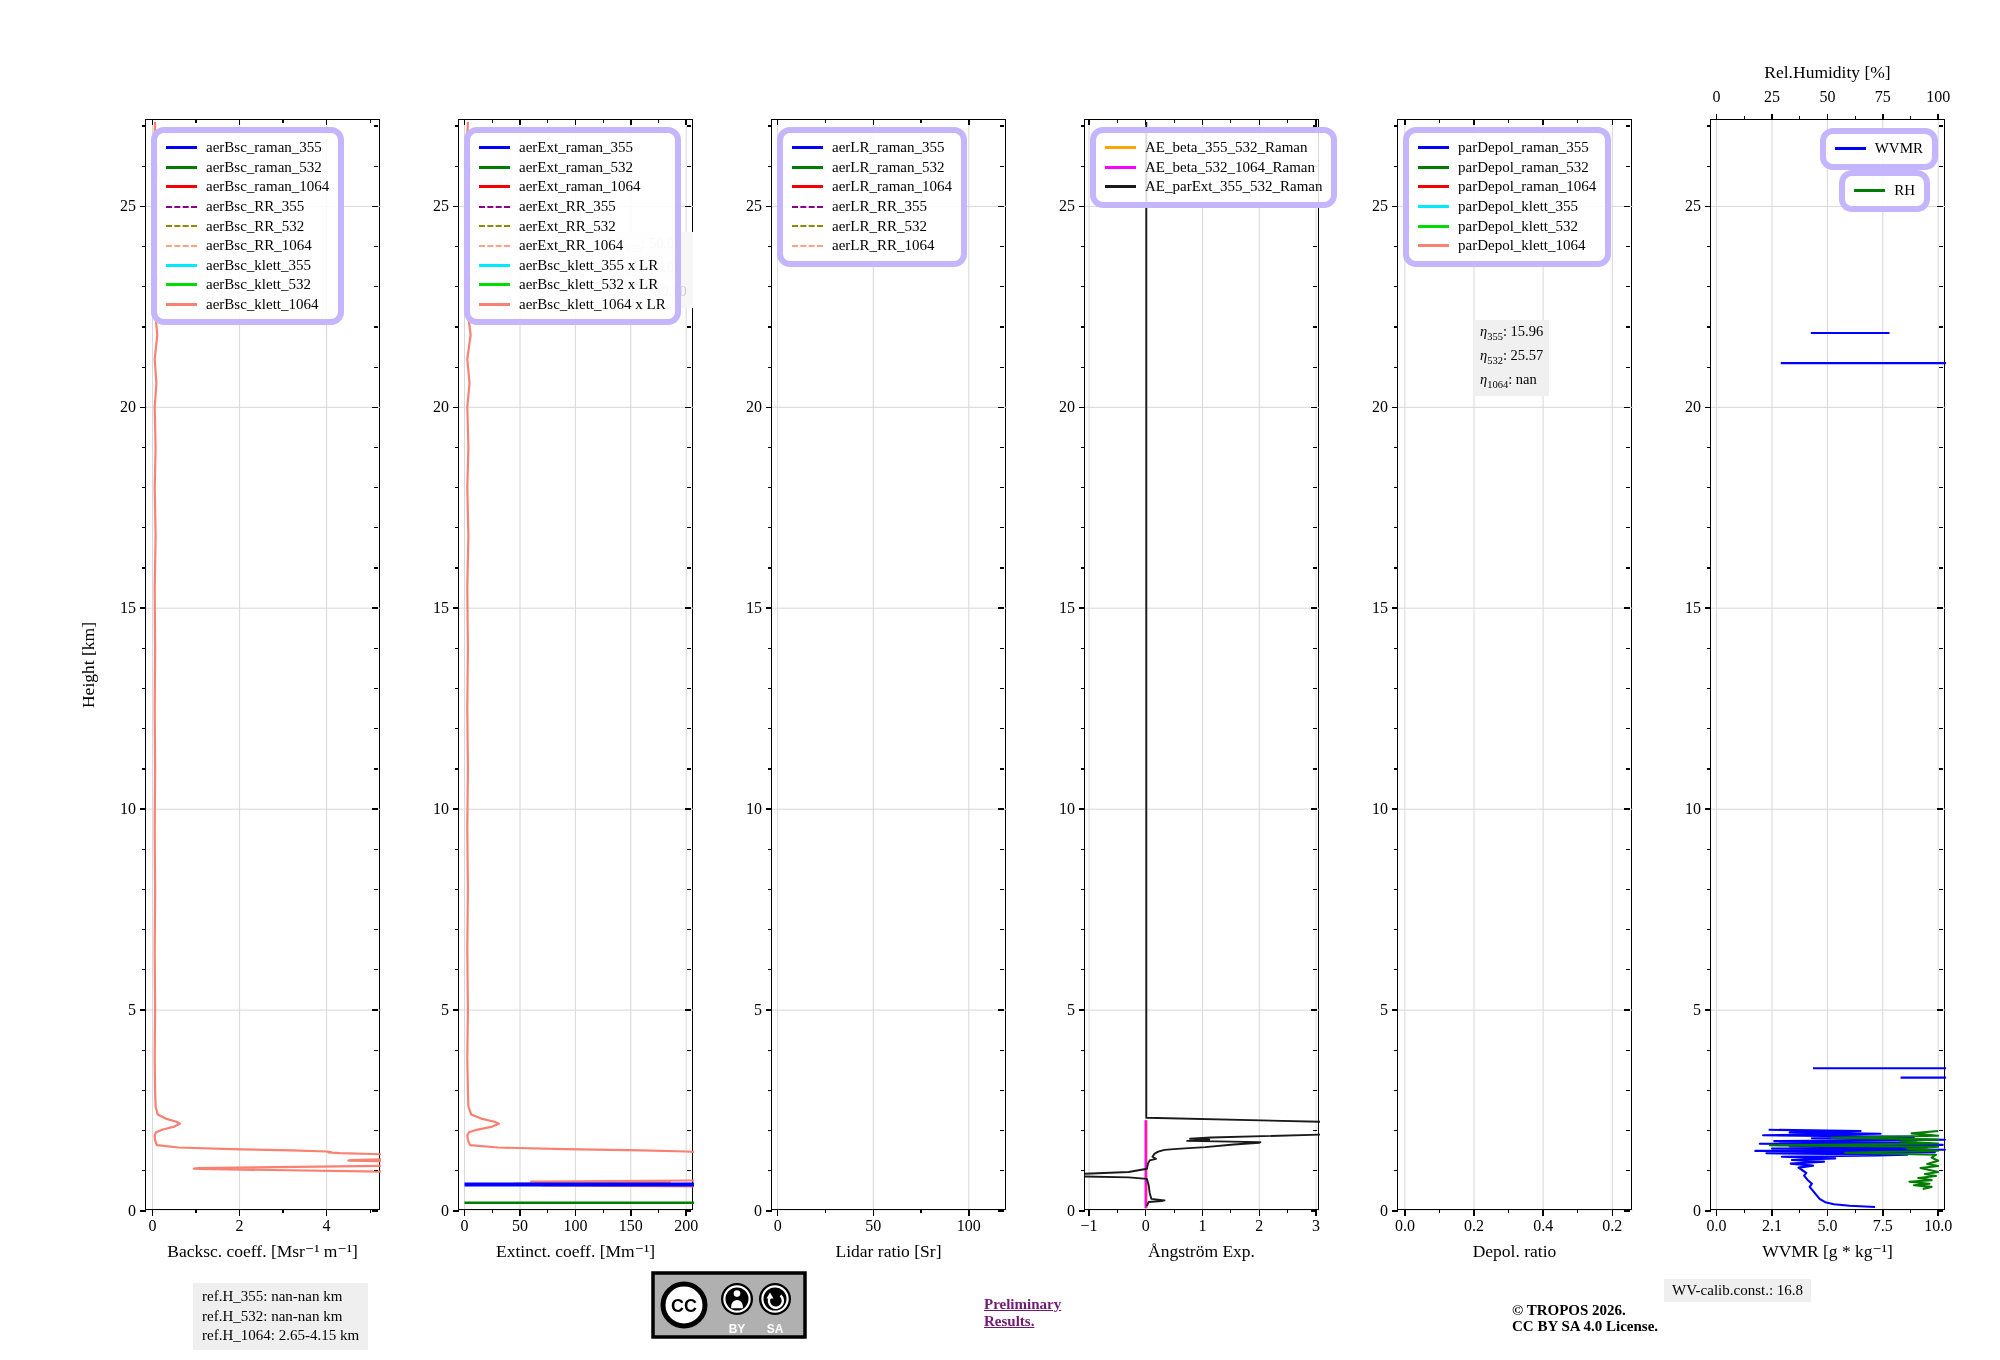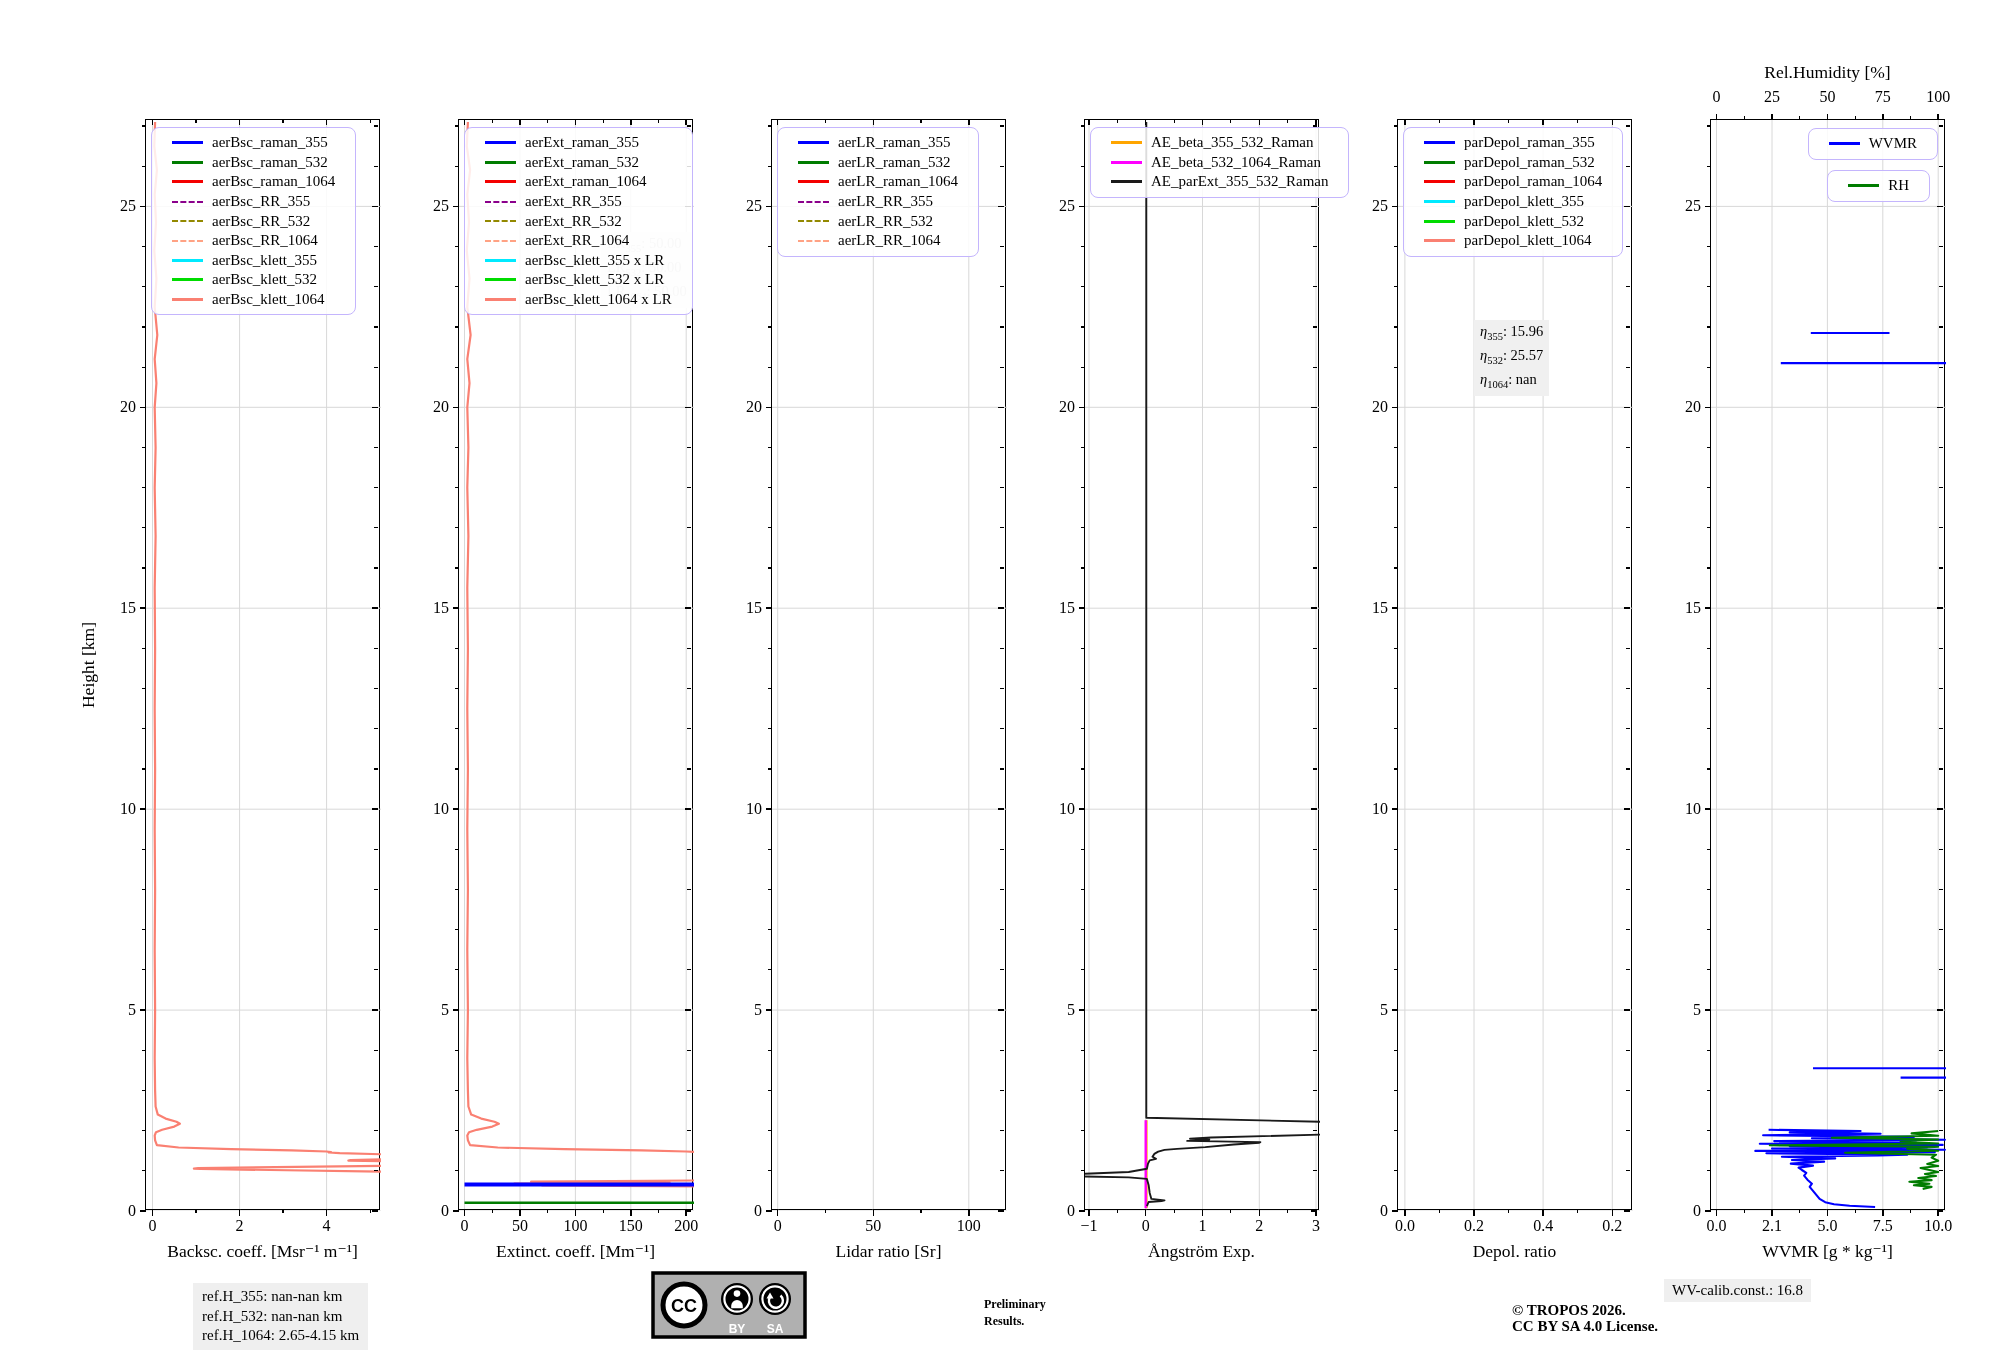--- a/index.html
+++ b/index.html
@@ -8,28 +8,28 @@
   .title{position:absolute;top:16px;left:0;width:100%;text-align:center;font-size:21px;}
   .ylabel-rot{position:absolute;left:88px;top:665px;transform:translate(-50%,-50%) rotate(-90deg);white-space:nowrap;font-size:17.5px;}
   .plot{position:absolute;border:1.5px solid #000;box-sizing:border-box;background:#fff;}
   .plot svg.canvas{position:absolute;left:0;top:0;}
   .tick{position:absolute;background:#000;}
   .xticklab{position:absolute;top:calc(100% + 8px);transform:translateX(-50%);font-size:16px;white-space:nowrap;}
   .yticklab{position:absolute;left:-10px;transform:translate(-100%,-50%);font-size:16px;}
   .topticklab{position:absolute;top:-32px;transform:translateX(-50%);font-size:16px;}
   .topxlabel{position:absolute;top:-58px;left:0;width:100%;text-align:center;font-size:17.5px;}
   .xlabel{position:absolute;top:calc(100% + 32px);left:0;width:100%;text-align:center;font-size:17.5px;white-space:nowrap;}
-  .legend{position:absolute;background:rgba(255,255,255,0.85);border:1px solid #c4b5fd;border-radius:8px;padding:5px 20px;z-index:3;}
+  .legend{position:absolute;background:rgba(255,255,255,0.85);border:6px solid #c4b5fd;border-radius:13px;padding:5px 9px;z-index:3;}
   .li{display:flex;align-items:center;gap:9px;height:19.6px;font-size:15px;white-space:nowrap;}
   .sample{width:31px;height:0;flex:0 0 auto;}
   .ann{position:absolute;padding:2px 6px;font-size:14.5px;line-height:19px;white-space:nowrap;}
   .ann sub{font-size:10.5px;}
   .refh{position:absolute;left:193px;top:1283px;background:#efefef;padding:4px 9px;font-size:15px;line-height:19.5px;}
   .wvc{position:absolute;left:1664px;top:1279px;background:#efefef;padding:3px 8px;font-size:15px;}
-  .prelim{position:absolute;left:984px;top:1296px;color:#000000;font-weight:bold;font-size:12px;line-height:17px;}
+  .prelim{position:absolute;left:984px;top:1296px;color:#701a75;font-weight:bold;font-size:15px;line-height:17px;text-decoration:underline;}
   .tropos{position:absolute;left:1512px;top:1302px;font-weight:bold;font-size:15px;line-height:16px;}
   .ccbadge{position:absolute;left:651px;top:1271px;}
 </style>
 </head>
 <body>
 
 <div class="fig" id="fig">
   <div class="ylabel-rot">Height [km]</div>
 
   <div class="refh">

